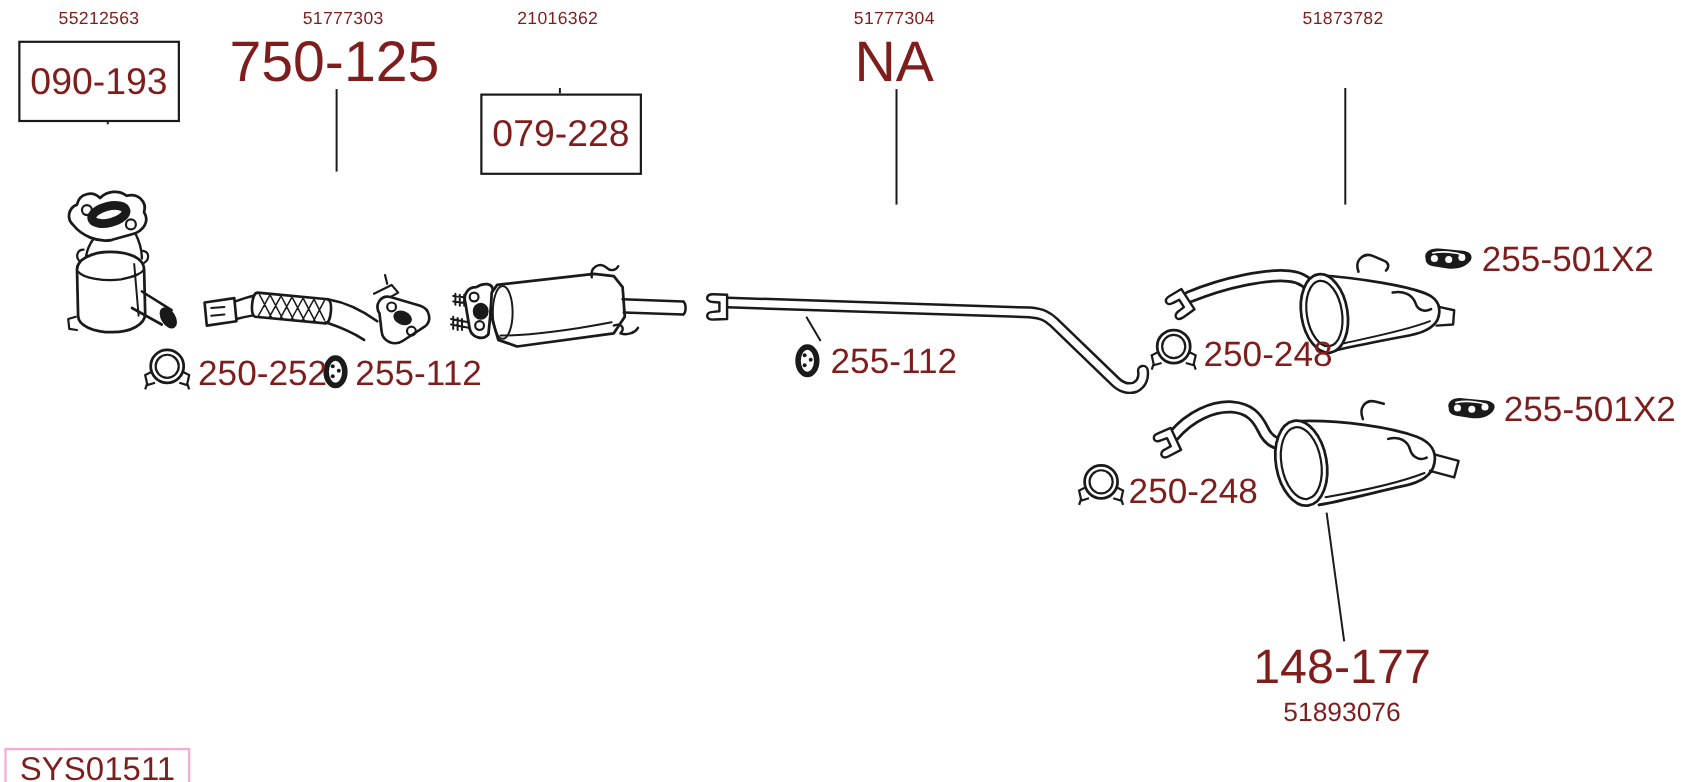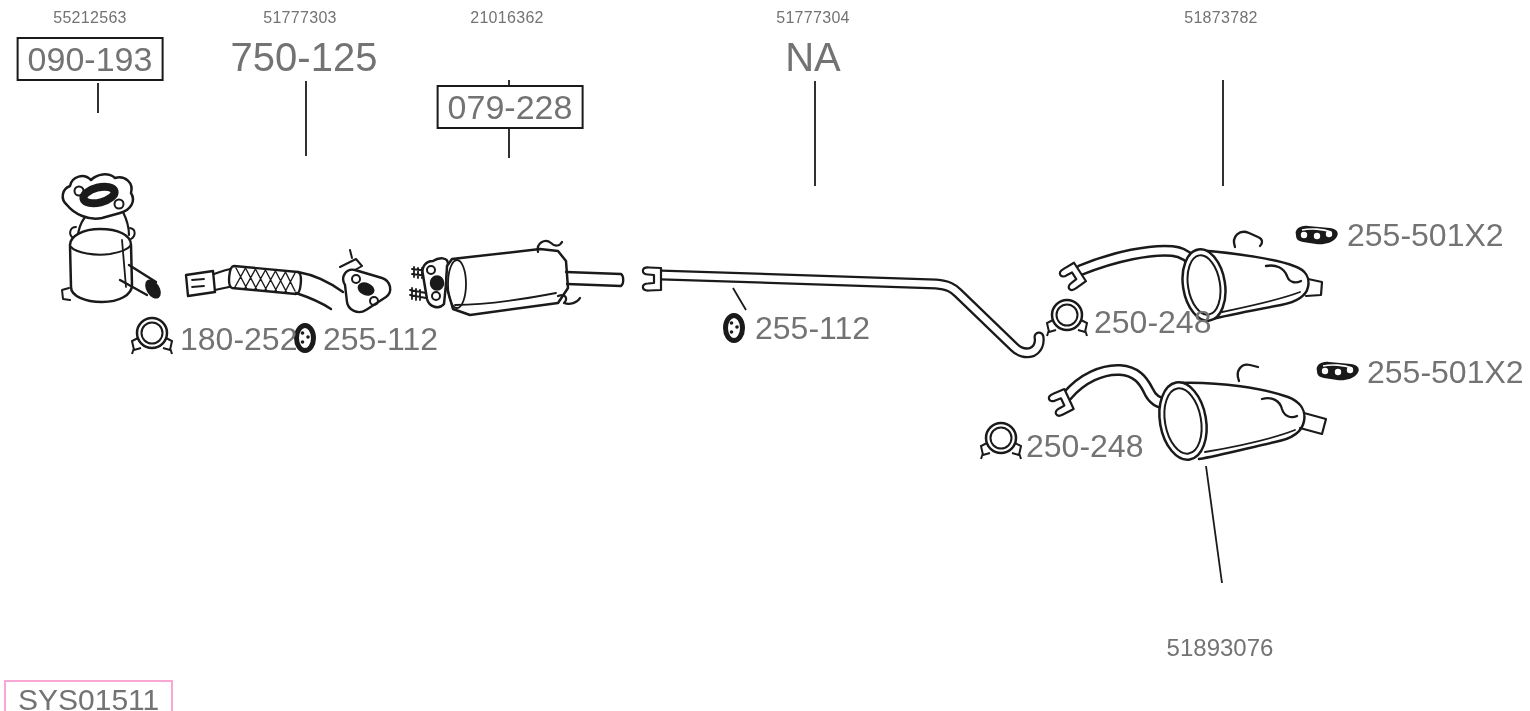--- a/index.html
+++ b/index.html
@@ -1,27 +1,27 @@
 <!DOCTYPE html>
 <html><head>
 <meta charset="utf-8">
 <style>
   html,body{margin:0;padding:0;background:#fff;}
   .stage{
     position:relative;width:1530px;height:711px;background:#fff;
-    font-family:"Liberation Sans", sans-serif;color:#737373;overflow:hidden;
+    font-family:"Liberation Sans", sans-serif;color:#7f1d1d;overflow:hidden;
   }
   .art{position:absolute;left:0;top:0;}
   .lbl{position:absolute;white-space:nowrap;}
   .oem{font-size:16px;line-height:20px;transform:translateX(-50%);letter-spacing:.3px;}
   .oem-lg{font-size:24px;line-height:24px;transform:translateX(-50%);}
-  .code{font-size:40px;line-height:42px;transform:translateX(-50%);}
+  .code{font-size:52px;line-height:42px;transform:translateX(-50%);}
   .code-boxed{
     font-size:34px;line-height:38px;transform:translateX(-50%);
-    border:2px solid #1a1a1a;padding:1px 9px;background:#fff;
+    border:2px solid #1a1a1a;padding:16px 9px;background:#fff;
   }
   .code-xl{font-size:44px;line-height:48px;transform:translateX(-50%);}
   .fit{font-size:32px;line-height:28px;}
   .sysbox{
     position:absolute;left:4px;top:680px;border:2px solid #f9a8d4;
     font-size:30px;line-height:34px;padding:1px 12px;background:#fff;
   }
 </style>
 </head>
 <body>
@@ -146,34 +146,35 @@
     <use href="#hanger-def" transform="translate(734,328)"></use>
     <use href="#clamp-def" transform="translate(1067,318)"></use>
     <use href="#bracket-def" transform="translate(1317,236)"></use>
     <use href="#clamp-def" transform="translate(1001,441)"></use>
     <use href="#bracket-def" transform="translate(1338,372)"></use>
   </svg>
 
   <div class="lbl oem" style="left:90px;top:8px">55212563</div>
   <div class="lbl code-boxed" style="left:90px;top:37px">090-193</div>
 
-  <div class="lbl oem" style="left:300px;top:8px">51777303</div>
+  <div class="lbl oem" style="left:312px;top:8px">51777303</div>
   <div class="lbl code" style="left:304px;top:36px">750-125</div>
 
   <div class="lbl oem" style="left:507px;top:8px">21016362</div>
   <div class="lbl code-boxed" style="left:510px;top:85px">079-228</div>
 
   <div class="lbl oem" style="left:813px;top:8px">51777304</div>
   <div class="lbl code" style="left:813px;top:36px">NA</div>
 
   <div class="lbl oem" style="left:1221px;top:8px">51873782</div>
 
+  <div class="lbl code-xl" style="left:1220px;top:583px">148-177</div>
   <div class="lbl oem-lg" style="left:1220px;top:636px">51893076</div>
 
-  <div class="lbl fit" style="left:180px;top:325px">180-252</div>
+  <div class="lbl fit" style="left:180px;top:325px">250-252</div>
   <div class="lbl fit" style="left:323px;top:325px">255-112</div>
   <div class="lbl fit" style="left:755px;top:314px">255-112</div>
   <div class="lbl fit" style="left:1094px;top:308px">250-248</div>
   <div class="lbl fit" style="left:1347px;top:221px">255-501X2</div>
   <div class="lbl fit" style="left:1026px;top:432px">250-248</div>
   <div class="lbl fit" style="left:1367px;top:358px">255-501X2</div>
 
   <div class="sysbox">SYS01511</div>
 </div>
 

